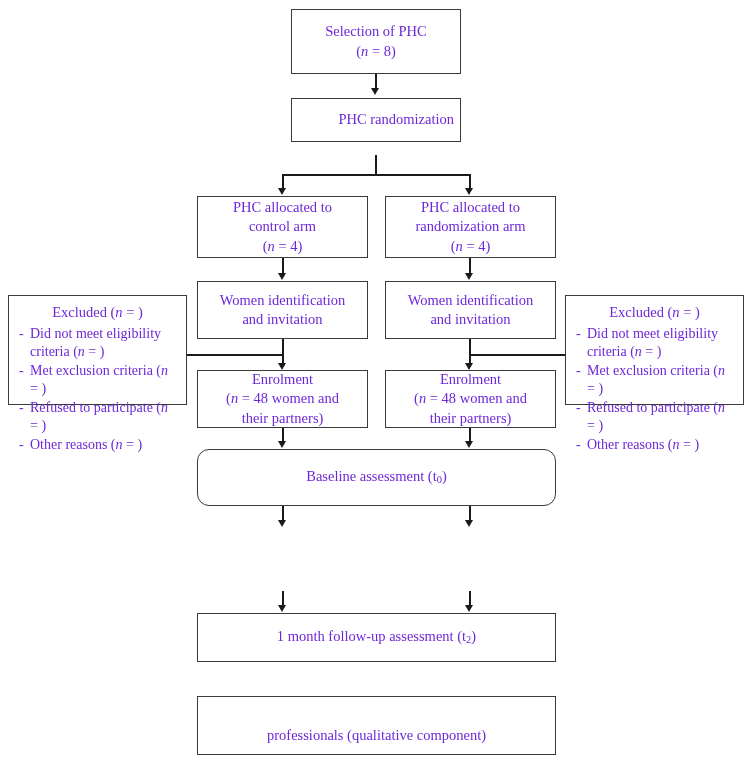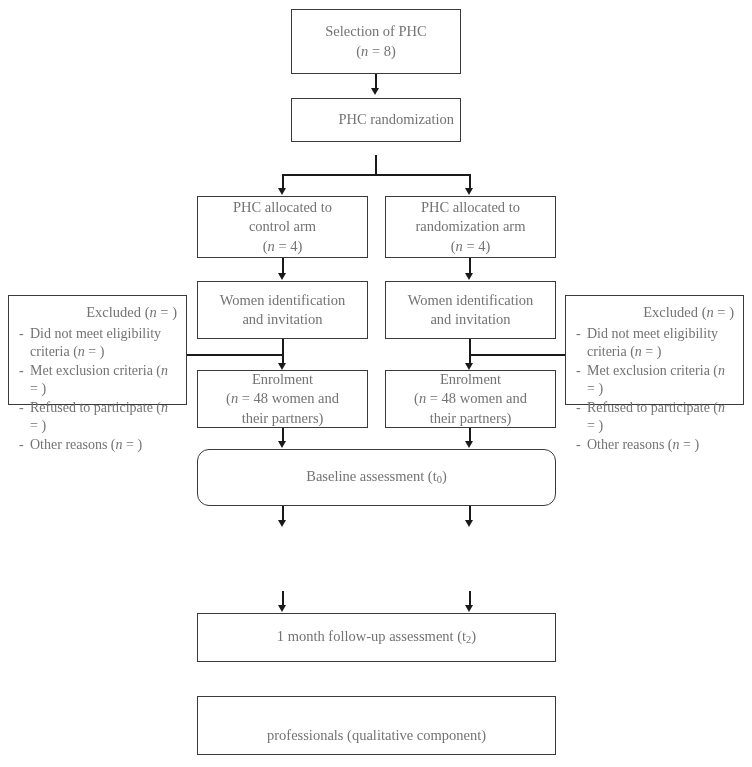--- a/index.html
+++ b/index.html
@@ -6,21 +6,21 @@
     margin: 0;
     padding: 0;
     background: #ffffff;
   }
   #canvas {
     position: relative;
     width: 752px;
     height: 767px;
     background: #ffffff;
     font-family: "Liberation Serif", "DejaVu Serif", serif;
-    color: #737373;
+    color: #6d28d9;
     overflow: hidden;
   }
   .box {
     position: absolute;
     box-sizing: border-box;
     border: 1.6px solid #3a3a3a;
     background: #ffffff;
     display: flex;
     align-items: center;
     justify-content: center;
@@ -31,21 +31,21 @@
   }
   .box .inner { width: 100%; }
   .excl {
     align-items: flex-start;
     justify-content: flex-start;
     text-align: left;
     padding: 7px 9px 6px 9px;
   }
   .excl-title {
     display: block;
-    text-align: right;
+    text-align: center;
     font-size: 14.5px;
     margin-bottom: 3px;
   }
   .excl-list {
     list-style: none;
     margin: 0;
     padding: 0;
     font-size: 14px;
     line-height: 1.30;
   }

